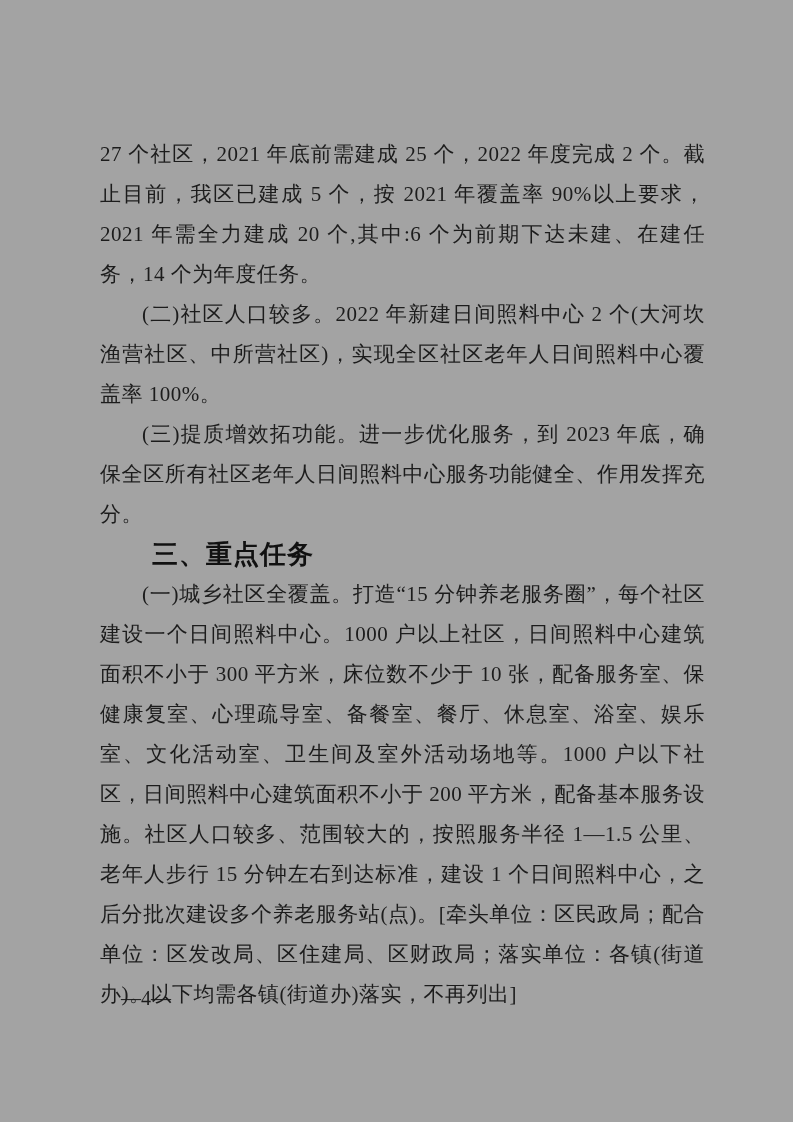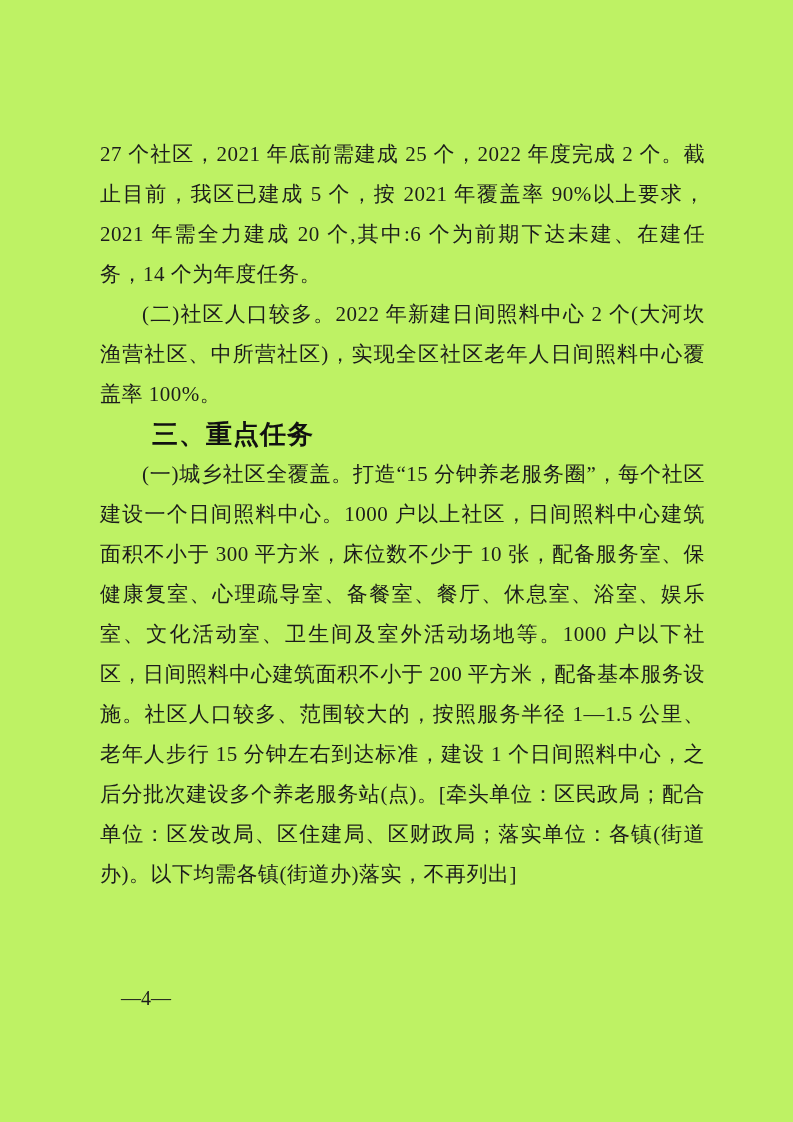--- a/index.html
+++ b/index.html
@@ -4,21 +4,21 @@
 <style>
   html, body {
     margin: 0;
     padding: 0;
     background: #ffffff;
   }
   .page {
     position: relative;
     width: 793px;
     height: 1122px;
-    background: #bef264;
+    background: #a3a3a3;
     overflow: hidden;
     font-family: "Liberation Serif", "DejaVu Serif", serif;
     color: #1c1c1c;
   }
   .doc-body {
     position: absolute;
     left: 100px;
     top: 134px;
     width: 605px;
     font-size: 21px;
@@ -62,20 +62,21 @@
 <body>
 
 <div class="page">
 
   <main class="doc-body">
 
     <p class="para no-indent"><span>27 个社区，2021 年底前需建成 25 个，2022 年度完成 2 个。截止目前，我区已建成 5 个，按 2021 年覆盖率 90%以上要求，2021 年需全力建成 20 个,其中:6 个为前期下达未建、在建任务，14 个为年度任务。</span></p>
 
     <p class="para"><span class="lead">(二)社区人口较多。</span><span>2022 年新建日间照料中心 2 个(大河坎渔营社区、中所营社区)，实现全区社区老年人日间照料中心覆盖率 100%。</span></p>
 
+    <p class="para"><span class="lead">(三)提质增效拓功能。</span><span>进一步优化服务，到 2023 年底，确保全区所有社区老年人日间照料中心服务功能健全、作用发挥充分。</span></p>
 
     <h2 class="section-heading">三、重点任务</h2>
 
     <p class="para"><span class="lead">(一)城乡社区全覆盖。</span><span>打造“15 分钟养老服务圈”，每个社区建设一个日间照料中心。1000 户以上社区，日间照料中心建筑面积不小于 300 平方米，床位数不少于 10 张，配备服务室、保健康复室、心理疏导室、备餐室、餐厅、休息室、浴室、娱乐室、文化活动室、卫生间及室外活动场地等。1000 户以下社区，日间照料中心建筑面积不小于 200 平方米，配备基本服务设施。社区人口较多、范围较大的，按照服务半径 1—1.5 公里、老年人步行 15 分钟左右到达标准，建设 1 个日间照料中心，之后分批次建设多个养老服务站(点)。[牵头单位：区民政局；配合单位：区发改局、区住建局、区财政局；落实单位：各镇(街道办)。以下均需各镇(街道办)落实，不再列出]</span></p>
 
   </main>
 
   <footer class="page-footer">
     <span>—4—</span>
   </footer>

